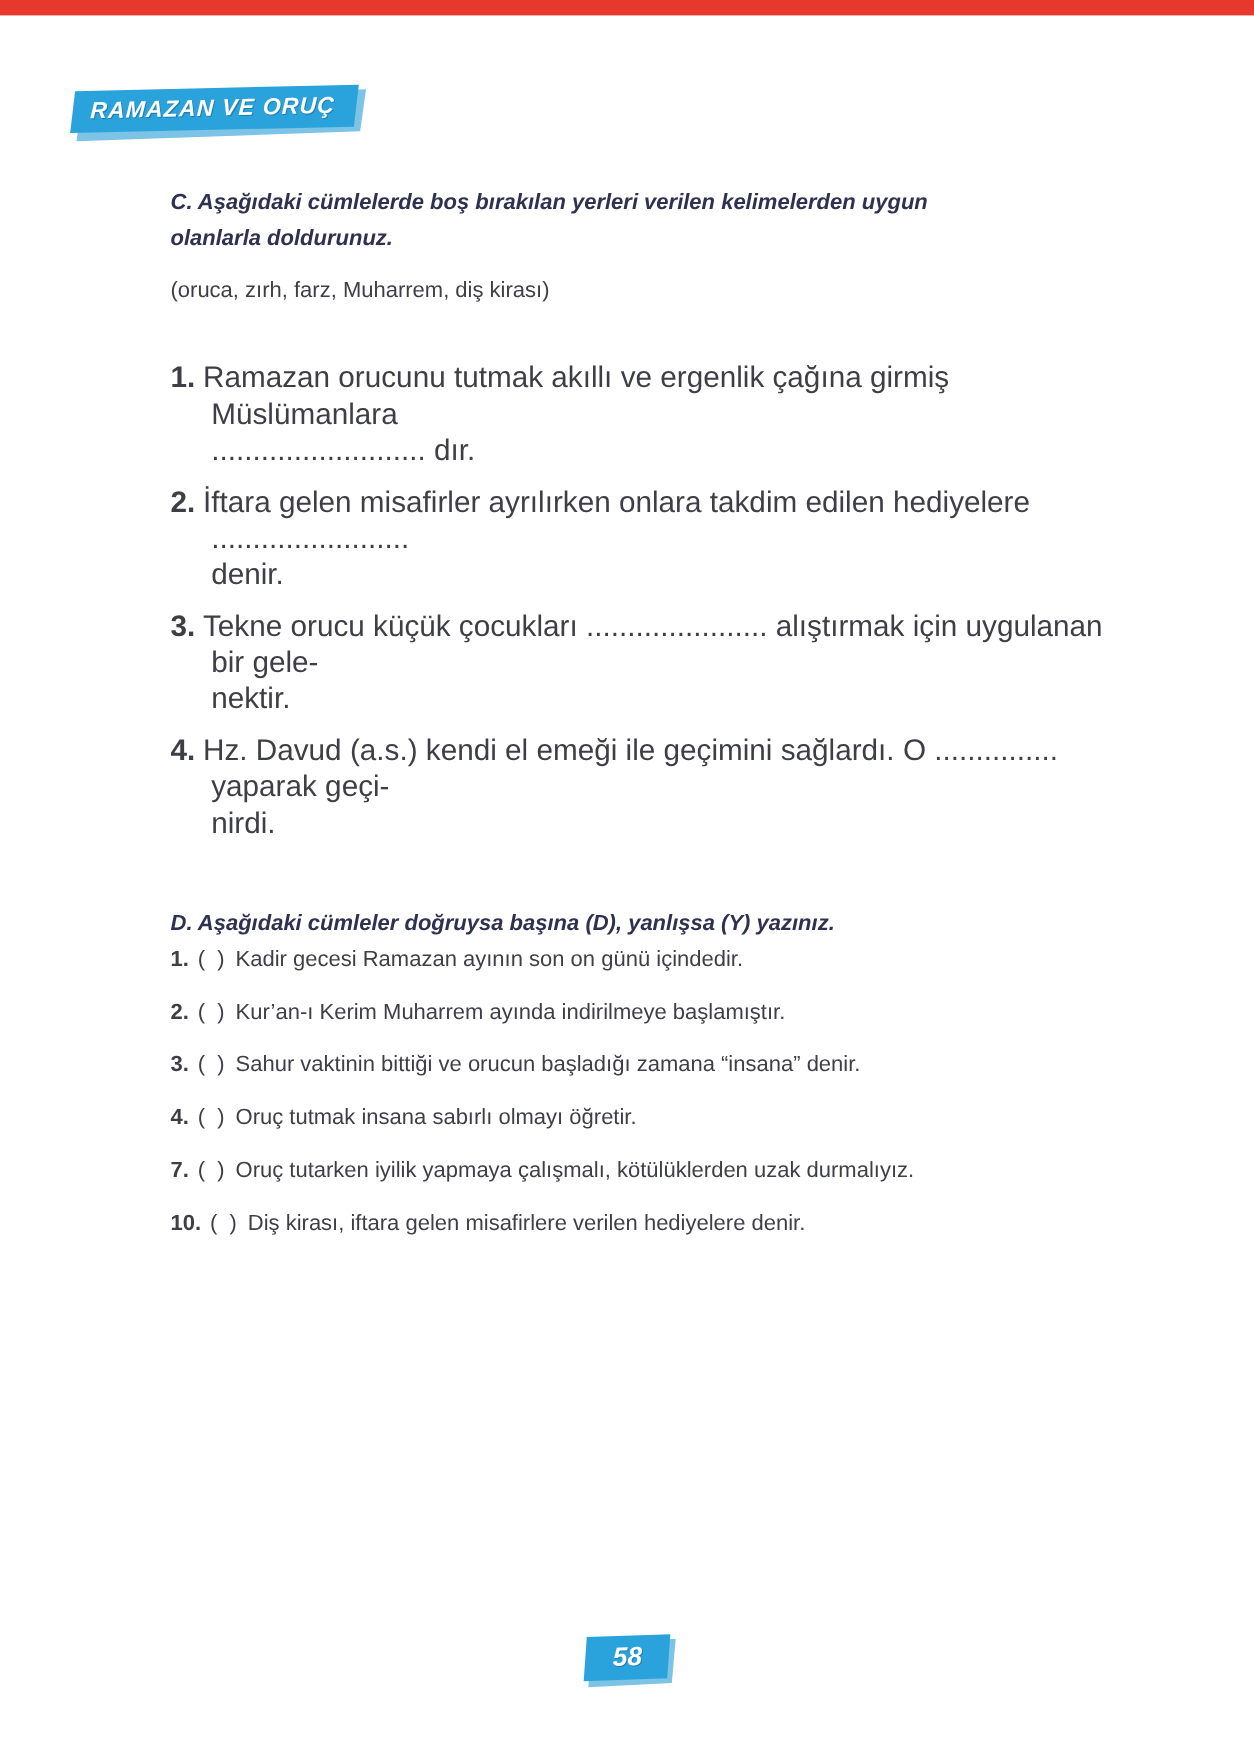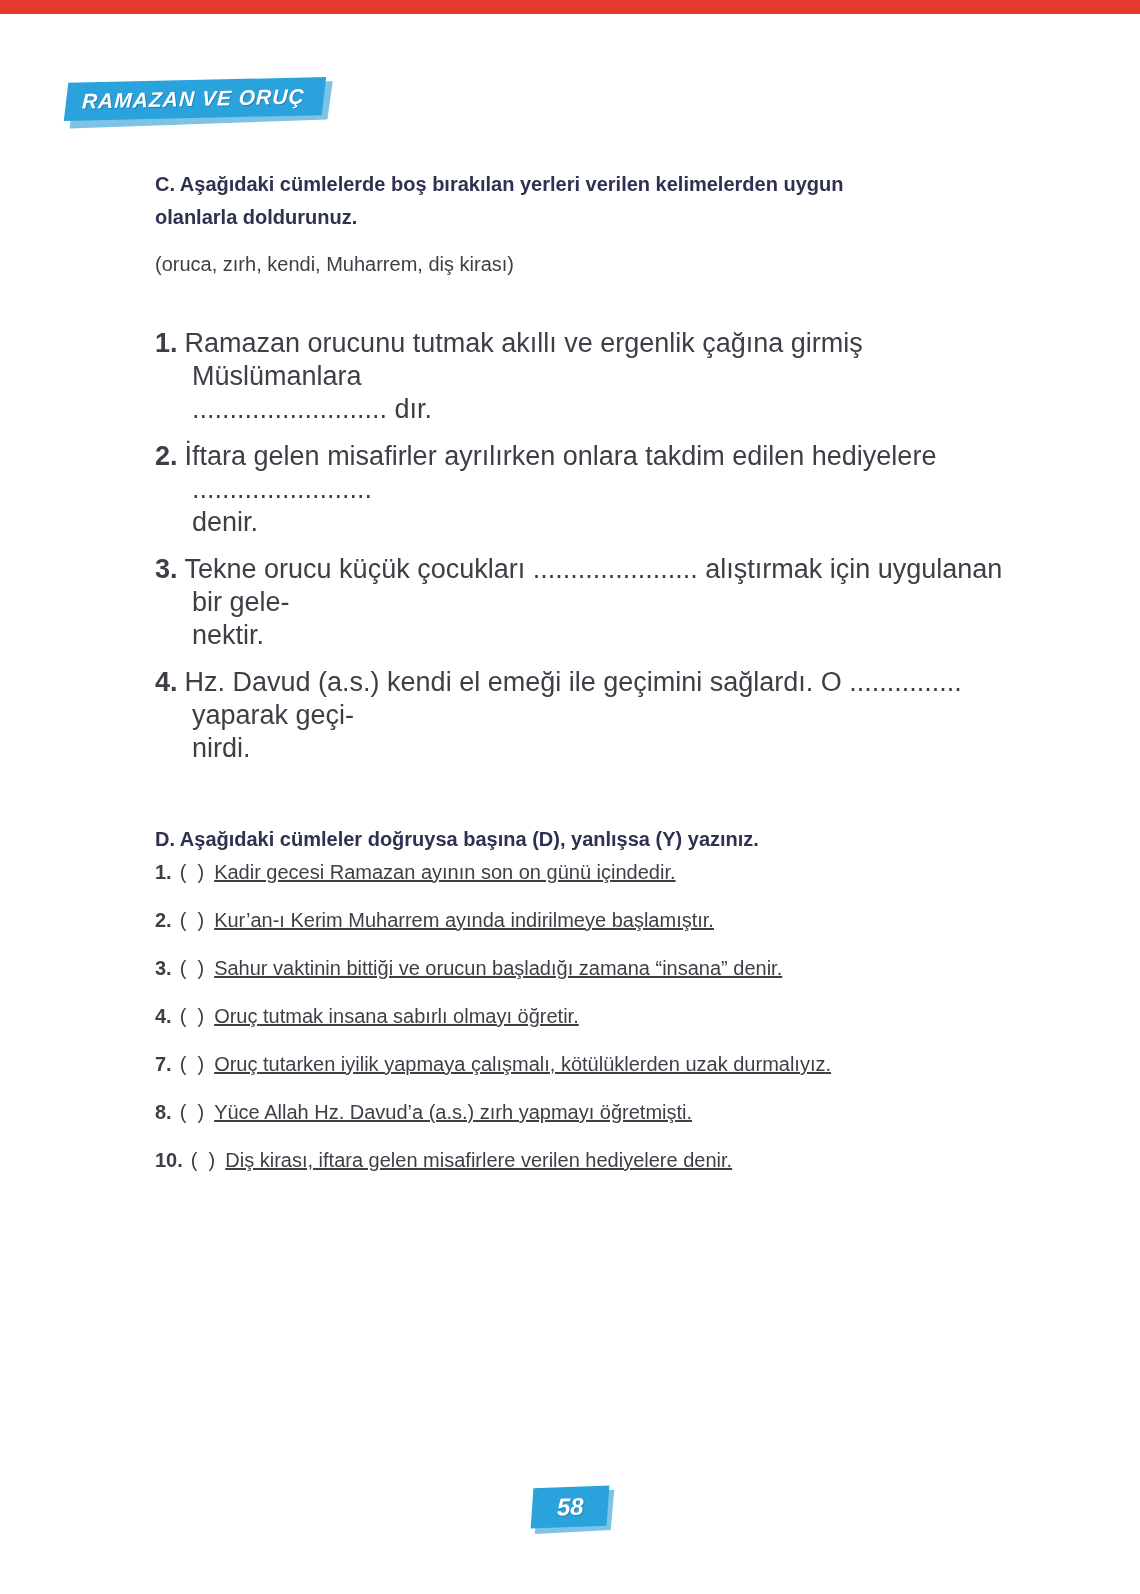--- a/index.html
+++ b/index.html
@@ -53,20 +53,21 @@
     position: absolute;
     top: 168px; left: 155px;
     width: 872px;
   }
   .heading {
     font-size: 20px;
     line-height: 33px;
     font-weight: bold;
     color: #2e3150;
     white-space: pre-line;
+    font-style: italic;
   }
   .heading-c { margin-bottom: 14px; }
   .word-bank {
     font-size: 20px;
     line-height: 33px;
     color: #3e3e46;
     margin-bottom: 46px;
   }
   .c-item {
     font-size: 27px;
@@ -81,21 +82,21 @@
   .heading-d { }
   .d-item {
     font-size: 20px;
     line-height: 33px;
     padding-left: 74px;
     text-indent: -74px;
     margin-bottom: 15px;
   }
   .d-item .num { font-weight: bold; margin-right: 8px; }
   .d-item .paren { white-space: pre; margin-right: 10px; }
-  .d-item .txt { white-space: pre-line; text-decoration: underline; }
+  .d-item .txt { white-space: pre-line; }
   
   .pagenum-wrap {
     position: absolute;
     top: 1487px;
     left: 50%;
     width: 76px; height: 40px;
     transform: translateX(-50%);
   }
   .pagenum-under {
     position: absolute; inset: 0;
@@ -129,21 +130,21 @@
     <div class="banner-main">
       <span class="banner-text">RAMAZAN VE ORUÇ</span>
     </div>
   </div>
 
   <div class="content">
 
     <div class="section-c">
       <div class="heading heading-c">C. Aşağıdaki cümlelerde boş bırakılan yerleri verilen kelimelerden uygun
 olanlarla doldurunuz.</div>
-      <div class="word-bank">(oruca, zırh, kendi, Muharrem, diş kirası)</div>
+      <div class="word-bank">(oruca, zırh, farz, Muharrem, diş kirası)</div>
 
       <div class="c-item">
         <span class="num">1.</span><span class="txt">Ramazan orucunu tutmak akıllı ve ergenlik çağına girmiş Müslümanlara
 .......................... dır.</span>
       </div>
       <div class="c-item">
         <span class="num">2.</span><span class="txt">İftara gelen misafirler ayrılırken onlara takdim edilen hediyelere ........................
 denir.</span>
       </div>
       <div class="c-item">
@@ -168,23 +169,20 @@
       <div class="d-item">
         <span class="num">3.</span><span class="paren">(  )</span><span class="txt">Sahur vaktinin bittiği ve orucun başladığı zamana “insana” denir.</span>
       </div>
       <div class="d-item">
         <span class="num">4.</span><span class="paren">(  )</span><span class="txt">Oruç tutmak insana sabırlı olmayı öğretir.</span>
       </div>
       <div class="d-item">
         <span class="num">7.</span><span class="paren">(  )</span><span class="txt">Oruç tutarken iyilik yapmaya çalışmalı, kötülüklerden uzak durmalıyız.</span>
       </div>
       <div class="d-item">
-        <span class="num">8.</span><span class="paren">(  )</span><span class="txt">Yüce Allah Hz. Davud’a (a.s.) zırh yapmayı öğretmişti.</span>
-      </div>
-      <div class="d-item">
         <span class="num">10.</span><span class="paren">(  )</span><span class="txt">Diş kirası, iftara gelen misafirlere verilen hediyelere denir.</span>
       </div>
     </div>
 
   </div>
 
   <div class="pagenum-wrap">
     <div class="pagenum-under"></div>
     <div class="pagenum-main">
       <span class="pagenum-text">58</span>

